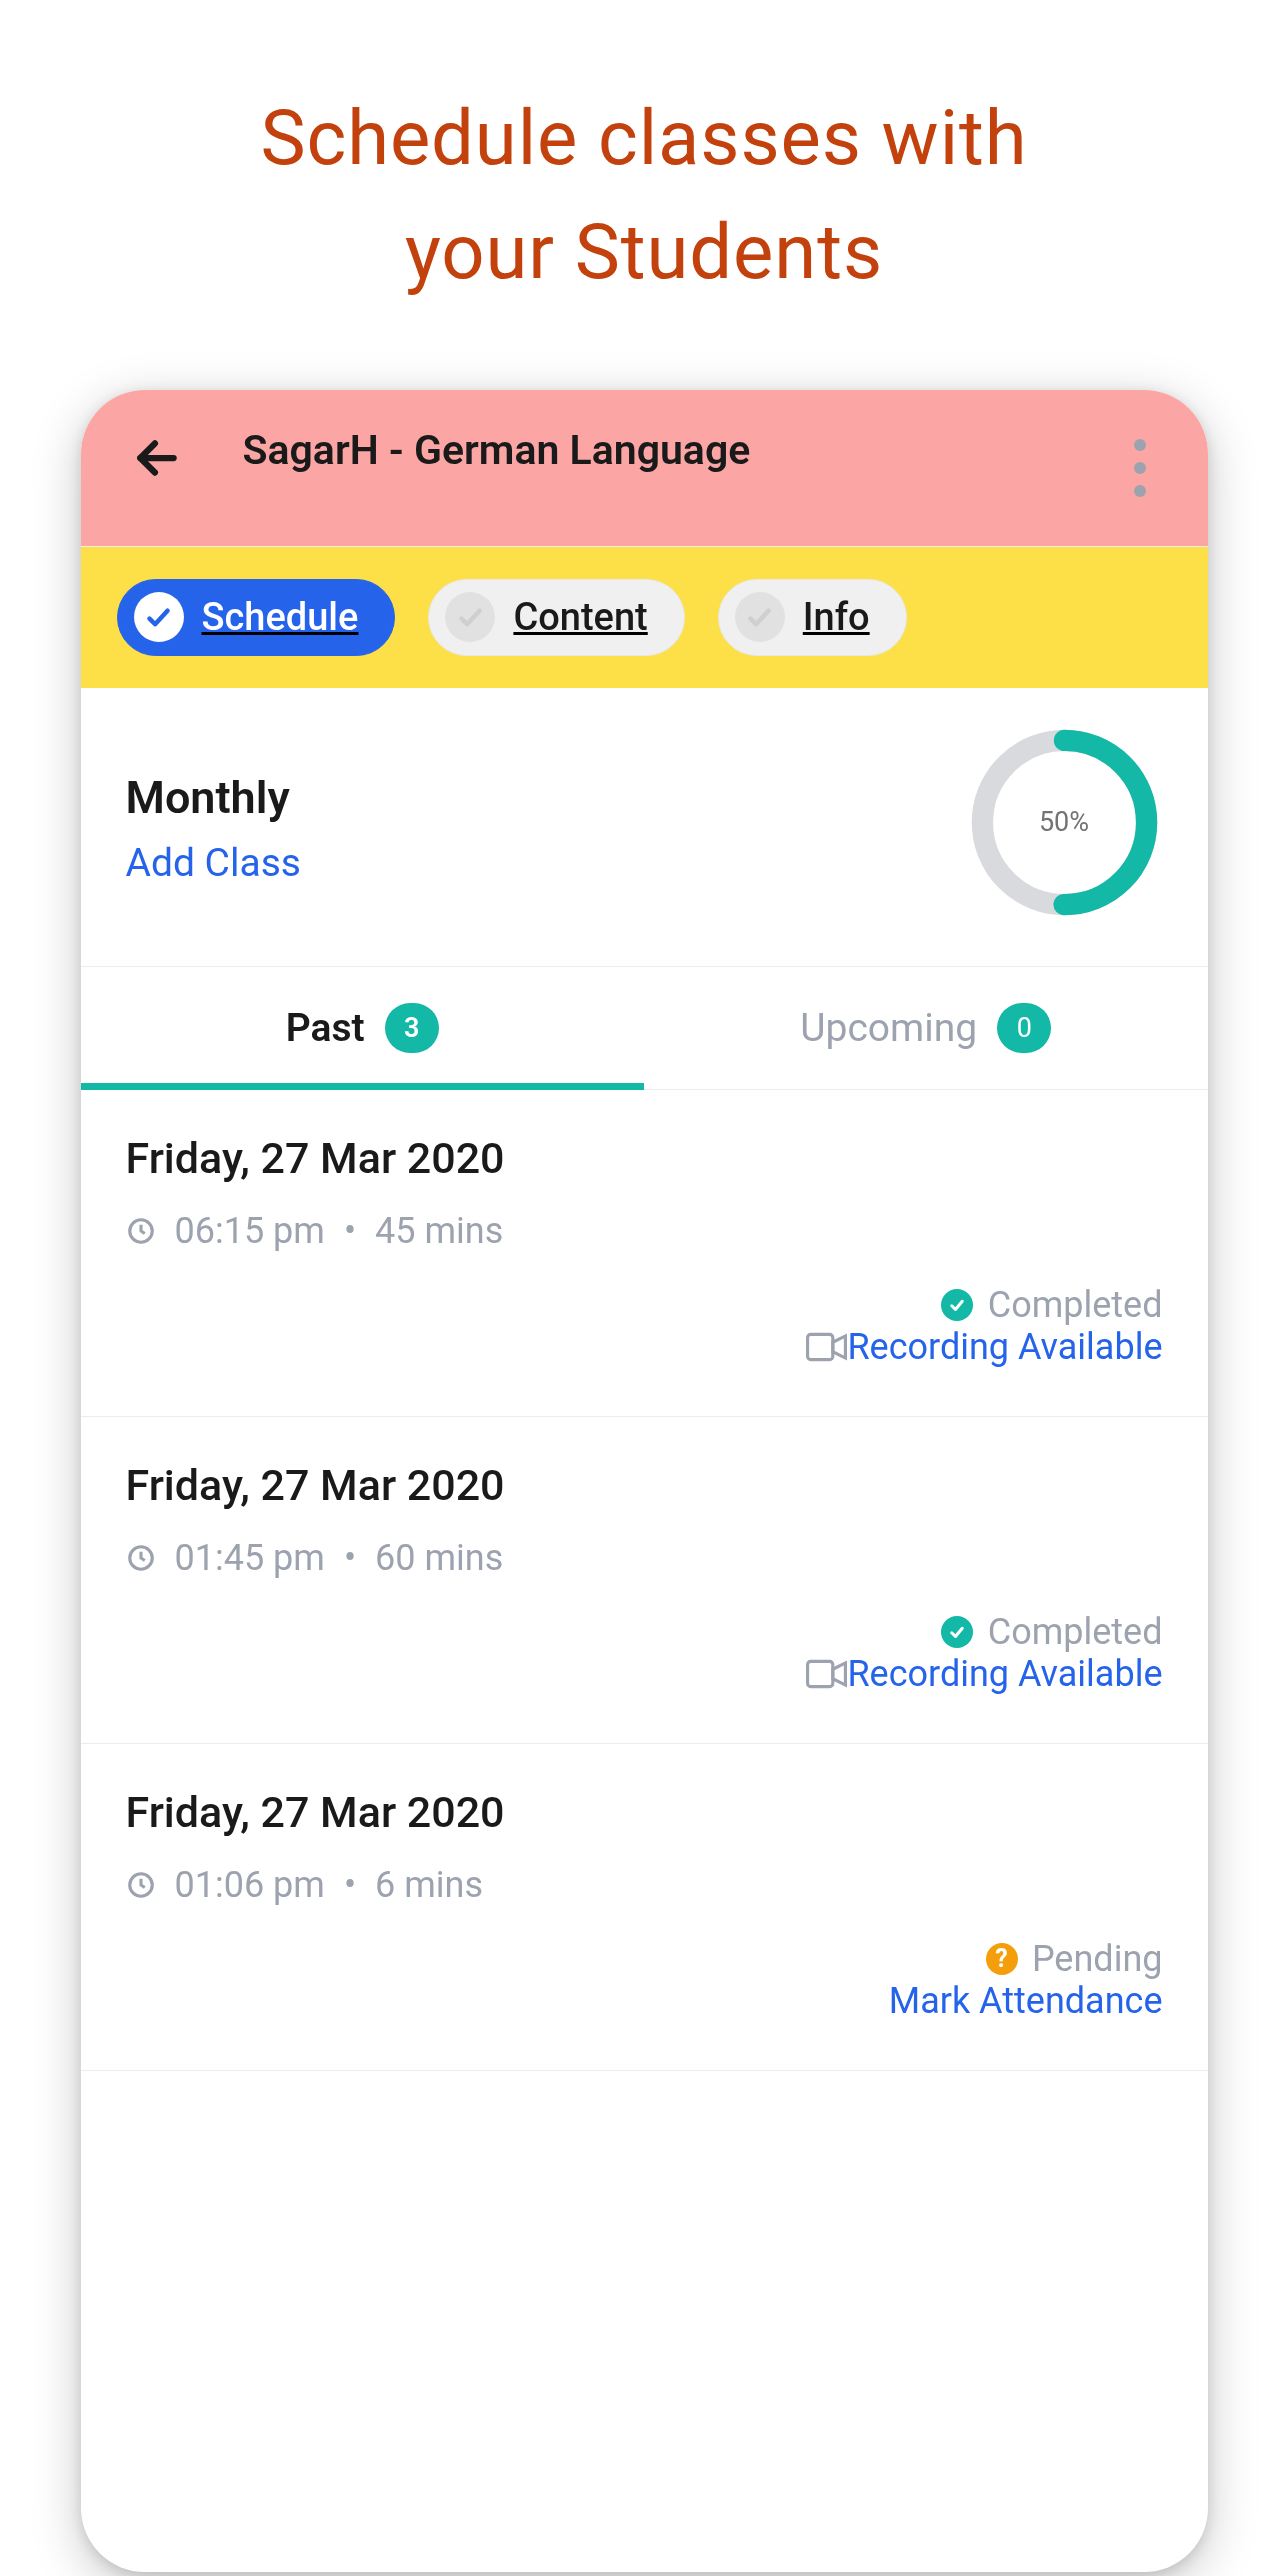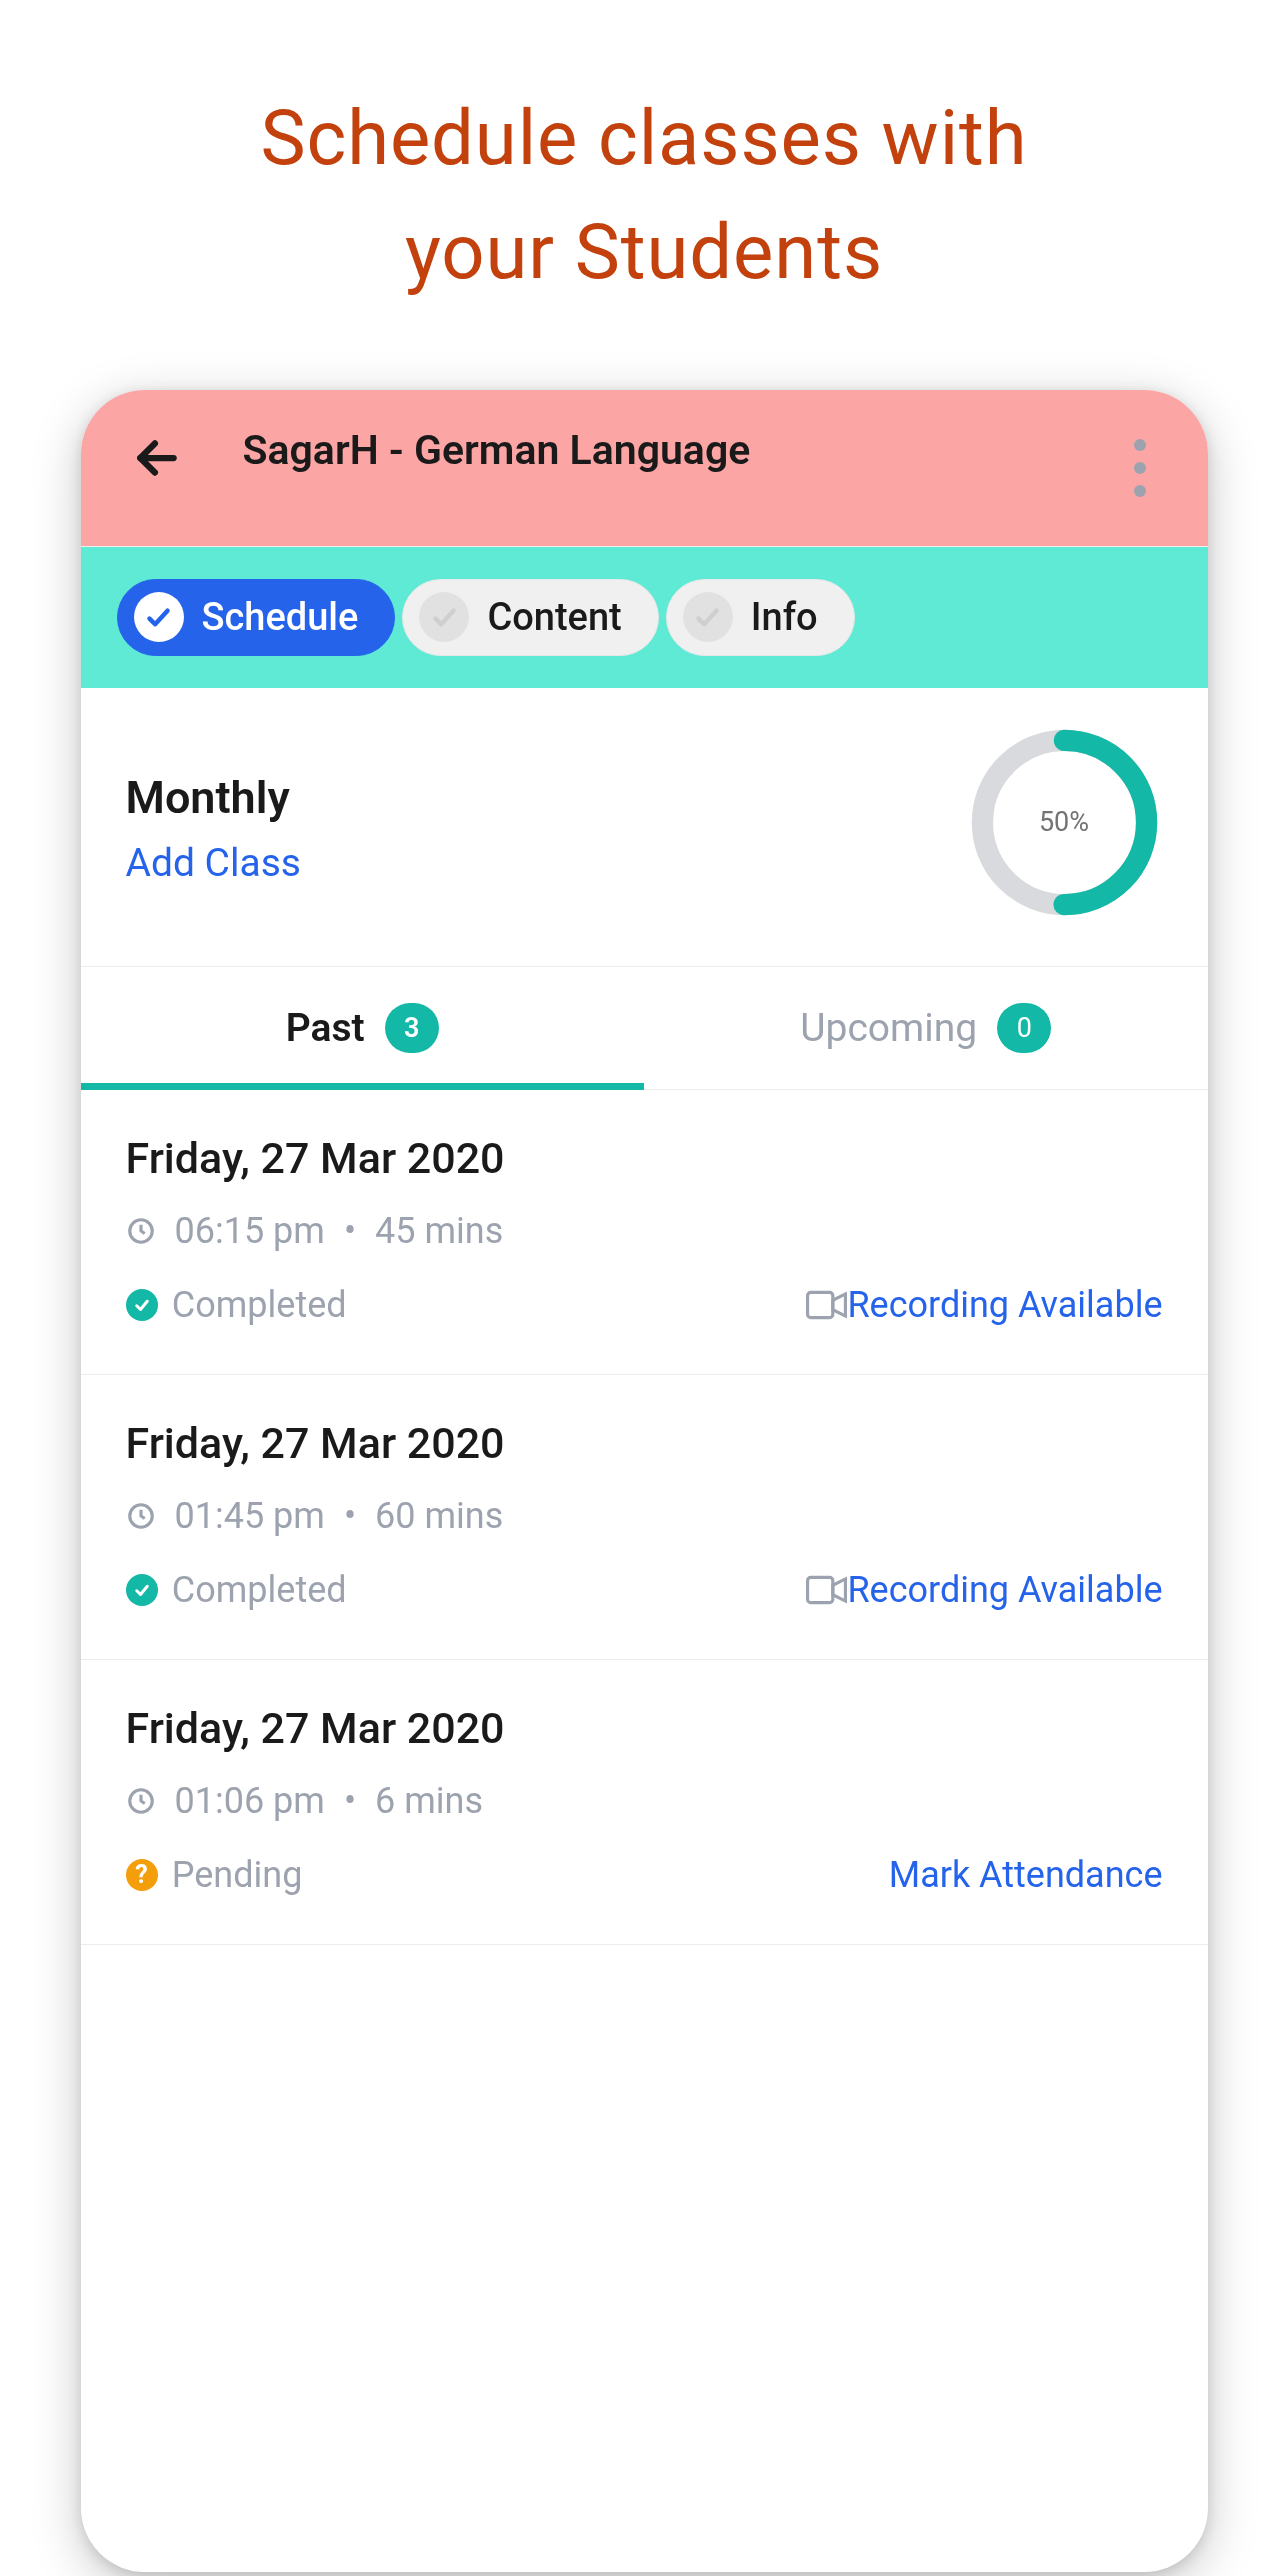--- a/index.html
+++ b/index.html
@@ -70,24 +70,25 @@
     padding: 12.5px;
   }
   .more-dot {
     width: 12.5px;
     height: 12.5px;
     border-radius: 50%;
     background: #9ca3af;
   }
   .tabs-row {
     display: flex;
-    gap: 7px;
+    gap: 33px;
     padding: 32px 36px 32px 36px;
-    background: #5eead4;
-    align-items: center;
+    background: #fde047;
+    align-items: center;
+    text-decoration: underline;
   }
   .tab-pill {
     display: flex;
     align-items: center;
     gap: 18px;
     padding: 12.5px 36px 12.5px 16px;
     border-radius: 54px;
     font-size: 38px;
     font-weight: 500;
     cursor: pointer;
@@ -235,20 +236,21 @@
     margin-bottom: 32px;
   }
   .clock-icon {
     width: 30px; height: 30px;
     stroke: #9ca3af; fill: none; stroke-width: 2.5;
   }
   .class-footer {
     display: flex;
     align-items: flex-end;
     justify-content: space-between;
+    flex-direction: column;
   }
   .status-chip {
     display: flex;
     align-items: center;
     gap: 14.3px;
     font-size: 36px;
     color: #9ca3af;
   }
   .status-icon-complete {
     width: 32px; height: 32px; border-radius: 50%;

